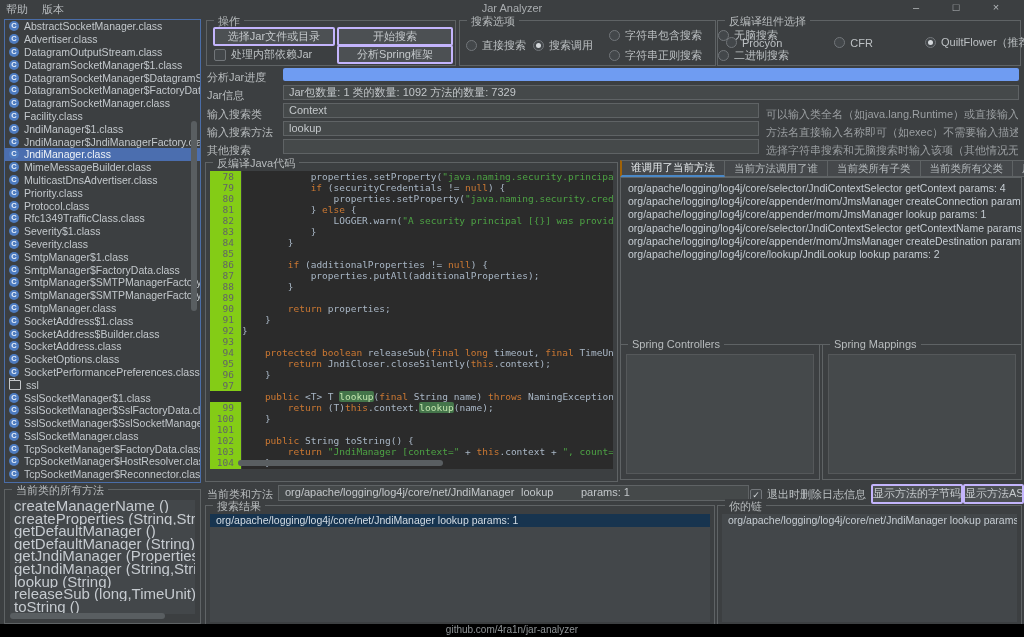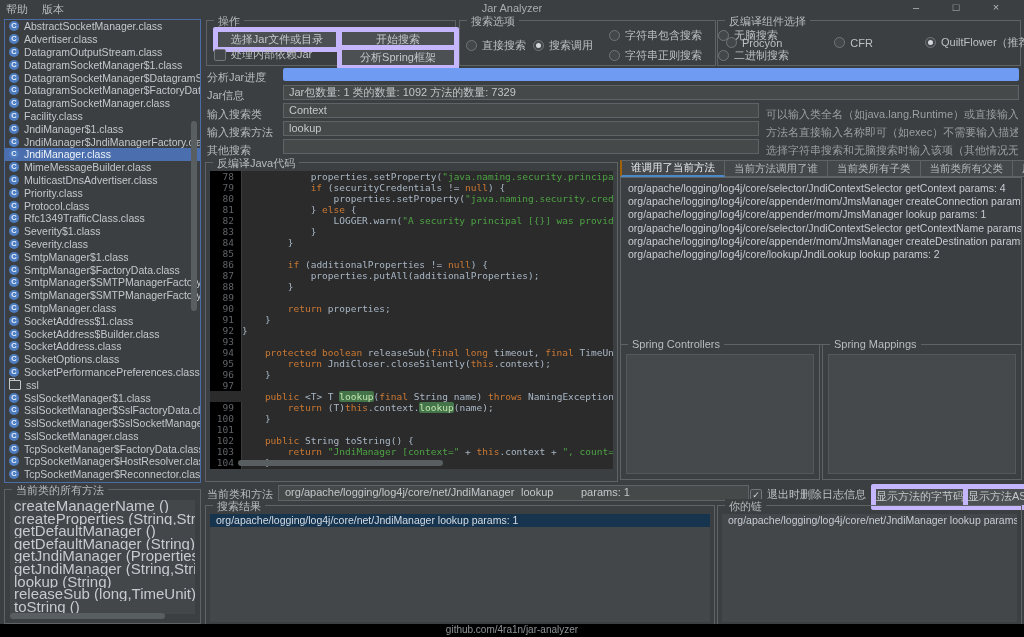--- a/index.html
+++ b/index.html
@@ -14,21 +14,21 @@
   #titlebar{left:0;top:0;width:1024px;height:17px;background:#3c3f41;}
   #menu{left:6px;top:2px;display:flex;gap:14px;color:#b6babd;}
   #menu span{cursor:default;}
   #win-title{left:0;top:2px;width:1024px;text-align:center;color:#a9adb0;pointer-events:none;}
   #win-controls{right:8px;top:0;display:flex;}
   #win-controls span{width:40px;height:16px;text-align:center;line-height:15px;color:#b4b8bb;font-size:11px;}
   
   .grp{position:absolute;border:1px solid #5f6365;}
   .grp>.legend{position:absolute;top:-7px;left:7px;background:#3c3f41;padding:0 4px;color:#b8bcbe;white-space:nowrap;}
   
-  .btn{position:absolute;background:#4c5053;border:5px solid #c4b5fd;border-radius:2px;
+  .btn{position:absolute;background:#4c5053;border:2px solid #c4b5fd;border-radius:2px;
        color:#c5c9cc;text-align:center;line-height:14px;height:15px;overflow:hidden;white-space:nowrap;}
   .radio-item{display:flex;align-items:center;gap:5px;white-space:nowrap;}
   .radio{width:9px;height:9px;border-radius:50%;border:1px solid #72767a;background:#43474a;position:relative;flex:none;}
   .radio.sel::after{content:"";position:absolute;left:2px;top:2px;width:5px;height:5px;border-radius:50%;background:#d6dadd;}
   .cbx{width:10px;height:10px;border:1px solid #72767a;background:#43474a;border-radius:2px;flex:none;
        font-size:9px;line-height:10px;text-align:center;color:#d6dadd;}
   .cbx-item{display:flex;align-items:center;gap:5px;white-space:nowrap;position:absolute;}
   .field{position:absolute;background:#45494a;border:1px solid #5f6365;color:#c3c7ca;
          font-size:11px;padding:0 5px;line-height:13px;overflow:hidden;white-space:nowrap;}
   input.field{font-family:"Liberation Sans","DejaVu Sans",sans-serif;outline:none;}
@@ -47,21 +47,21 @@
                  border:1px solid #c6c9cc;border-bottom:none;border-radius:1px 1px 0 0;}
   #class-vscroll{left:191px;top:21px;width:6px;height:458px;}
   #class-vscroll .thumb{position:absolute;left:0;top:100px;width:6px;height:190px;background:#595e61;border-radius:3px;}
   
   #methods-list{position:absolute;left:5px;top:10px;right:5px;height:114px;background:#43474a;overflow:hidden;}
   .m-item{height:12.6px;line-height:12.6px;font-size:15px;color:#c6cbd0;padding-left:4px;white-space:nowrap;overflow:hidden;}
   #methods-hscroll{position:absolute;left:5px;bottom:4px;width:155px;height:6px;background:#595e61;border-radius:3px;}
   
   #code-editor{position:absolute;left:4px;top:8px;right:4px;bottom:12px;background:#2b2b2b;overflow:hidden;}
   .code-line{display:flex;height:11px;line-height:11px;font-family:"DejaVu Sans Mono","Liberation Mono",monospace;font-size:9.5px;}
-  .ln{flex:none;width:24px;text-align:right;padding-right:7px;color:#616467;background:#000000;border-right:1px solid #3a3d3f;}
+  .ln{flex:none;width:24px;text-align:right;padding-right:7px;color:#616467;background:#84cc16;border-right:1px solid #3a3d3f;}
   .ln-hl{background:#ef4444;color:#2b2b2b;margin-top:16px;}
   .code-body{white-space:pre;color:#a9b7c6;overflow:hidden;}
   .tk-d{color:#a9b7c6;text-align:center;}
   .tk-k{color:#cc7832;}
   .tk-s{color:#4da244;}
   .tk-h{background:#44754a;color:#c2e4ae;border-radius:2px;}
   #code-hscroll{position:absolute;left:28px;bottom:3px;width:205px;height:6px;background:#595e61;border-radius:3px;}
   
   #tabs{left:620px;top:160px;width:400px;height:17px;display:flex;}
   .tab{background:#45484b;border:1px solid #5f6365;border-left:none;padding:0 9px;line-height:15px;

